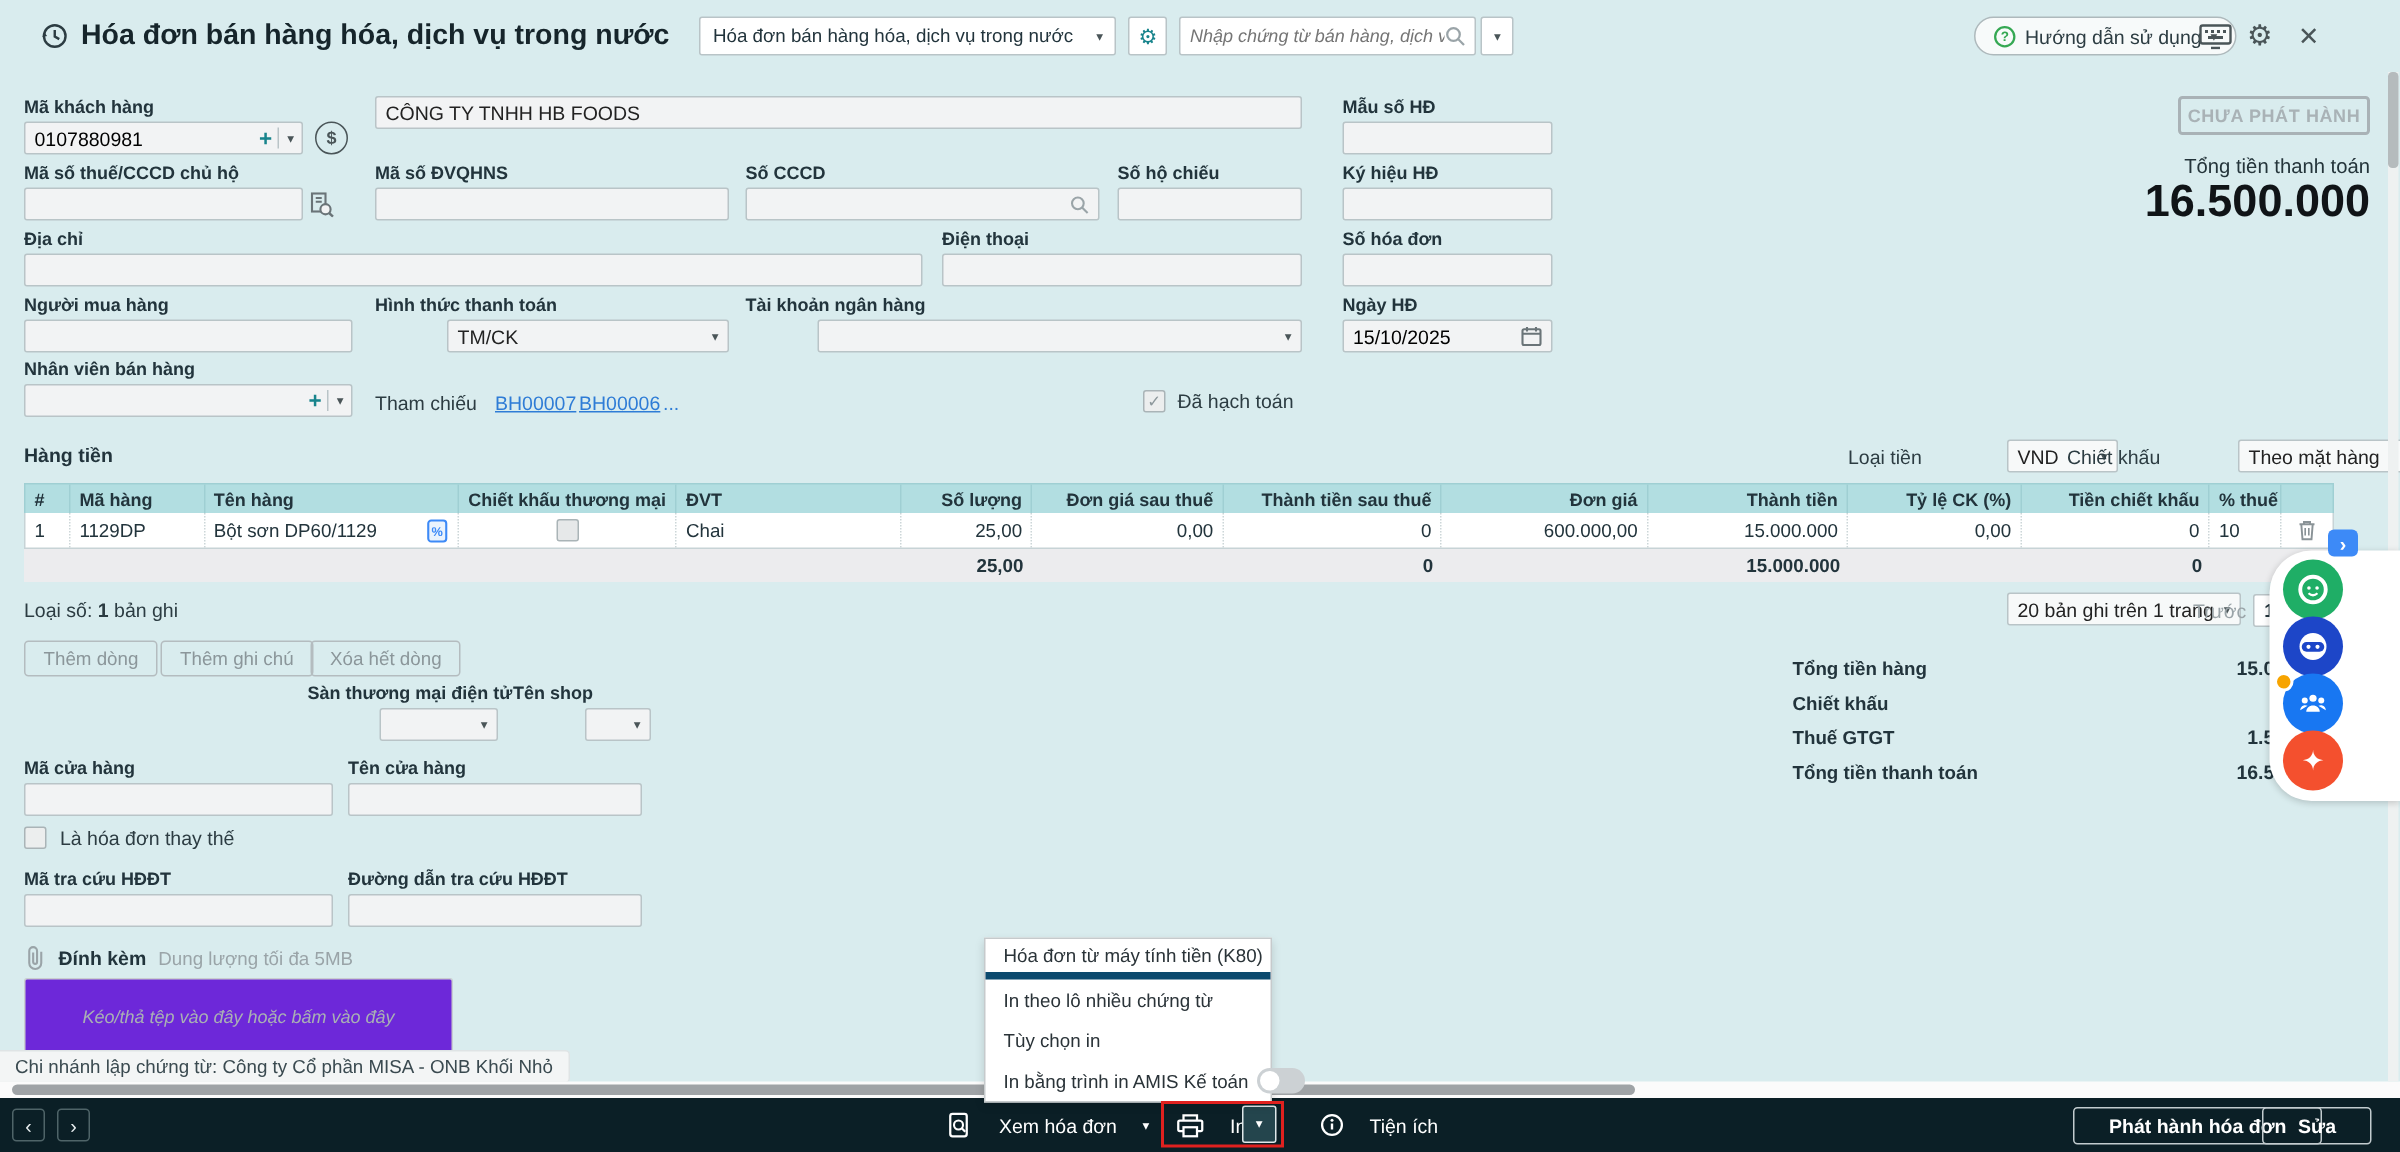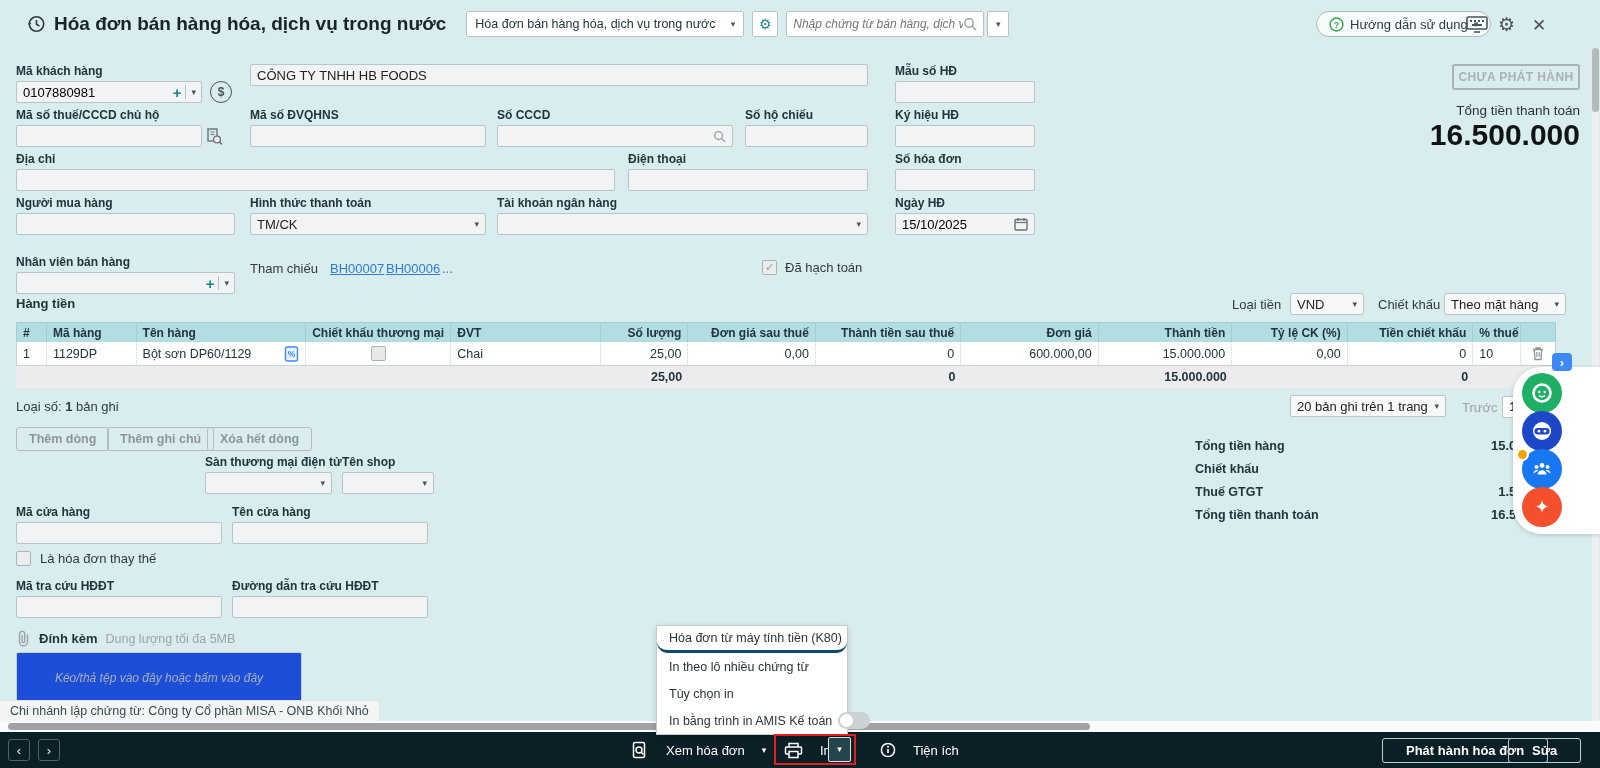--- a/index.html
+++ b/index.html
@@ -7,21 +7,21 @@
   body { font-family:"Liberation Sans","DejaVu Sans",sans-serif; }
   #app { position:relative; width:1600px; height:768px; background:#d9ecee; overflow:hidden; color:#22343c; }
 
   .abs { position:absolute; }
   .lbl { font-size:12px; font-weight:bold; color:#22343c; white-space:nowrap; }
   .inp { display:block; width:100%; height:22px; background:#f2f3f4; border:1px solid #b9c4c7; border-radius:2px;
          font-family:inherit; font-size:13px; color:#222; padding:0 6px; outline:none; }
   .inpwrap { display:flex; align-items:center; background:#f2f3f4; border:1px solid #b9c4c7; border-radius:2px; height:22px; }
   .inpwrap input { flex:1; min-width:0; border:none; background:transparent; height:20px; font-family:inherit; font-size:13px; padding:0 6px; outline:none; }
   .sel { display:flex; align-items:center; justify-content:space-between; background:#f2f3f4; border:1px solid #b9c4c7; border-radius:2px;
-         height:22px; font-size:13px; padding:0 6px; color:#222; cursor:pointer; }
+         height:22px; font-size:13px; padding:0 6px; color:#222; cursor:pointer;margin-left:48px; }
   .caret { font-size:9px; color:#4a5558; line-height:1; }
   .plus { color:#18848c; font-weight:bold; font-size:15px; padding:0 4px; cursor:pointer; }
   .fld label { display:block; margin-bottom:3px; }
 
   
   .topbar { position:absolute; left:0; top:0; width:1600px; height:48px; display:flex; align-items:center; }
   .title { font-size:19px; font-weight:bold; color:#16252b; margin-left:8px; white-space:nowrap; }
   .whitebox { background:#fff; border:1px solid #b9c4c7; border-radius:2px; display:flex; align-items:center; }
   .pill { border:1px solid #aeb9bc; border-radius:14px; background:#f7fafa; height:26px; display:flex; align-items:center; gap:6px; padding:0 12px; font-size:13px; color:#2c3c42; cursor:pointer; }
 
@@ -30,34 +30,34 @@
   .thead > div { height:100%; display:flex; align-items:center; padding:0 6px; border-right:1px solid #9fcfd3; overflow:hidden; white-space:nowrap; }
   .trow { display:flex; background:#fff; border:1px solid #c7d3d6; border-top:none; height:24px; align-items:center; font-size:12.5px; }
   .trow > div { height:100%; display:flex; align-items:center; padding:0 6px; border-right:1px dotted #ccd6d8; overflow:hidden; white-space:nowrap; }
   .tsum { display:flex; background:#ececee; height:22px; align-items:center; font-size:12.5px; font-weight:bold; }
   .tsum > div { height:100%; display:flex; align-items:center; padding:0 6px; overflow:hidden; white-space:nowrap; }
   .num { justify-content:flex-end !important; }
   .c0{width:30px}.c1{width:90px}.c2{width:170px}.c3{width:146px;justify-content:center !important}.c4{width:150px}
   .c5{width:88px}.c6{width:128px}.c7{width:146px}.c8{width:138px}.c9{width:134px}.c10{width:116px}.c11{width:126px}
   .c12{width:48px}.c13{width:34px;border-right:none !important;justify-content:center !important}
 
-  .ghostbtn { border:1px solid #b4bcbf; border-radius:3px; background:transparent; color:#8b969a; font-weight:bold;
+  .ghostbtn { border:1px solid #b4bcbf; border-radius:3px; background:transparent; color:#8b969a; font-weight:normal;
               font-size:12.5px; height:24px; padding:0 12px; font-family:inherit;text-align:right; }
   .link { color:#2e7cd6; text-decoration:underline; font-size:13px; cursor:pointer; }
   .cb { width:15px; height:15px; background:#eceeee; border:1px solid #aab4b7; border-radius:2px; display:inline-flex; align-items:center; justify-content:center; }
 
   
   .bottombar { position:absolute; left:0; top:732px; width:1600px; height:36px; background:#0b1f26; display:flex; align-items:center; color:#fff; }
   .bbtn { border:1px solid #4f6468; border-radius:3px; width:22px; height:22px; display:flex; align-items:center; justify-content:center; color:#e8eef0; font-size:13px; background:transparent; cursor:pointer; }
   .bbig { border:1px solid #c2cbce; border-radius:3px; height:25px; padding:0 23px; color:#fff; font-size:13px; font-weight:bold; background:transparent; display:flex; align-items:center; cursor:pointer; white-space:nowrap; }
   .bitem { display:flex; align-items:center; gap:17px; color:#fff; font-size:13px; cursor:pointer; }
 
   .menu { position:absolute; left:656px; top:625px; width:192px; background:#fff; border:1px solid #c6cacc; box-shadow:0 2px 6px rgba(0,0,0,.15); z-index:6; }
   .mi { height:27px; display:flex; align-items:center; padding:0 12px; font-size:12.5px; color:#2a3338; cursor:pointer; white-space:nowrap; }
-  .mi.sep { border-bottom:3px solid #0c4a6e;border-radius:11px; }
+  .mi.sep { border-bottom:5px solid #0c4a6e; }
   .toggle { width:32px; height:17px; border-radius:9px; background:#ccd1d4; position:relative; margin-left:6px; flex:none; }
   .toggle::after { content:""; position:absolute; left:2px; top:2px; width:13px; height:13px; border-radius:50%; background:#fff; }
 
   .fab { position:absolute; width:40px; height:40px; border-radius:50%; display:flex; align-items:center; justify-content:center; cursor:pointer; }
   svg { display:block; }
   .ic { flex:none; }
 </style>
 </head>
 <body>
 
@@ -188,21 +188,21 @@
     </div>
   </div>
   <div class="abs fld" style="left:497px;top:196px;width:371px">
     <label class="lbl">Tài khoản ngân hàng</label>
     <div class="sel">
       <span></span>
       <span class="caret">▾</span>
     </div>
   </div>
 
-  <div class="abs fld" style="left:16px;top:255px;width:219px">
+  <div class="abs fld" style="left:16px;top:239px;width:219px">
     <label class="lbl">Nhân viên bán hàng</label>
     <div class="inpwrap">
       <input style="">
       <span class="plus">+</span>
       <span class="caret" style="padding:0 5px;border-left:1px solid #b9c4c7;height:14px;display:flex;align-items:center">▾</span>
     </div>
   </div>
   <span class="abs" style="left:250px;top:261px;font-size:13px;color:#2c3c42">Tham chiếu</span>
   <span class="abs link" style="left:330px;top:261px">BH00007</span>
   <span class="abs link" style="left:386px;top:261px">BH00006</span>
@@ -404,21 +404,21 @@
 
   <div class="abs" style="left:16px;top:630px;display:flex;align-items:center;gap:8px">
     <span>
         <svg width="15" height="17" viewBox="0 0 15 17">
           <path d="M11.5 4.5v7.5a4 4 0 0 1-8 0V4a2.6 2.6 0 0 1 5.2 0v7.3a1.3 1.3 0 0 1-2.6 0V5" fill="none" stroke="#9aa4a8" stroke-width="1.4"></path>
         </svg>
       </span>
     <span class="lbl" style="font-size:13px">Đính kèm</span>
     <span style="font-size:12.5px;color:#9aa4a8">Dung lượng tối đa 5MB</span>
   </div>
-  <div class="abs" style="left:16px;top:652px;width:286px;height:51px;background:#1d4ed8;border:1px solid #c9cdd0;border-radius:2px;display:flex;align-items:center;justify-content:center;font-size:12px;font-style:italic;color:#a9b0b4;cursor:pointer">Kéo/thả tệp vào đây hoặc bấm vào đây</div>
+  <div class="abs" style="left:16px;top:652px;width:286px;height:51px;background:#6d28d9;border:1px solid #c9cdd0;border-radius:2px;display:flex;align-items:center;justify-content:center;font-size:12px;font-style:italic;color:#a9b0b4;cursor:pointer">Kéo/thả tệp vào đây hoặc bấm vào đây</div>
 
   <div class="abs" style="left:0;top:700px;background:#f3f5f5;border:1px solid #dfe4e5;border-left:none;padding:3px 10px;font-size:12.5px;color:#3a4a50;border-radius:0 3px 3px 0">Chi nhánh lập chứng từ: Công ty Cổ phần MISA - ONB Khối Nhỏ</div>
 
   <div class="abs" style="left:0;top:721px;width:1600px;height:11px;background:#fbfbfb">
     <div style="position:absolute;left:8px;top:2px;width:1082px;height:7px;background:#9fa3a6;border-radius:4px"></div>
   </div>
 
   <div class="abs" style="left:1592px;top:48px;width:7px;height:673px;background:#eef1f1">
     <div style="position:absolute;left:0;top:0;width:7px;height:64px;background:#b5bbbd;border-radius:3px"></div>
   </div>

